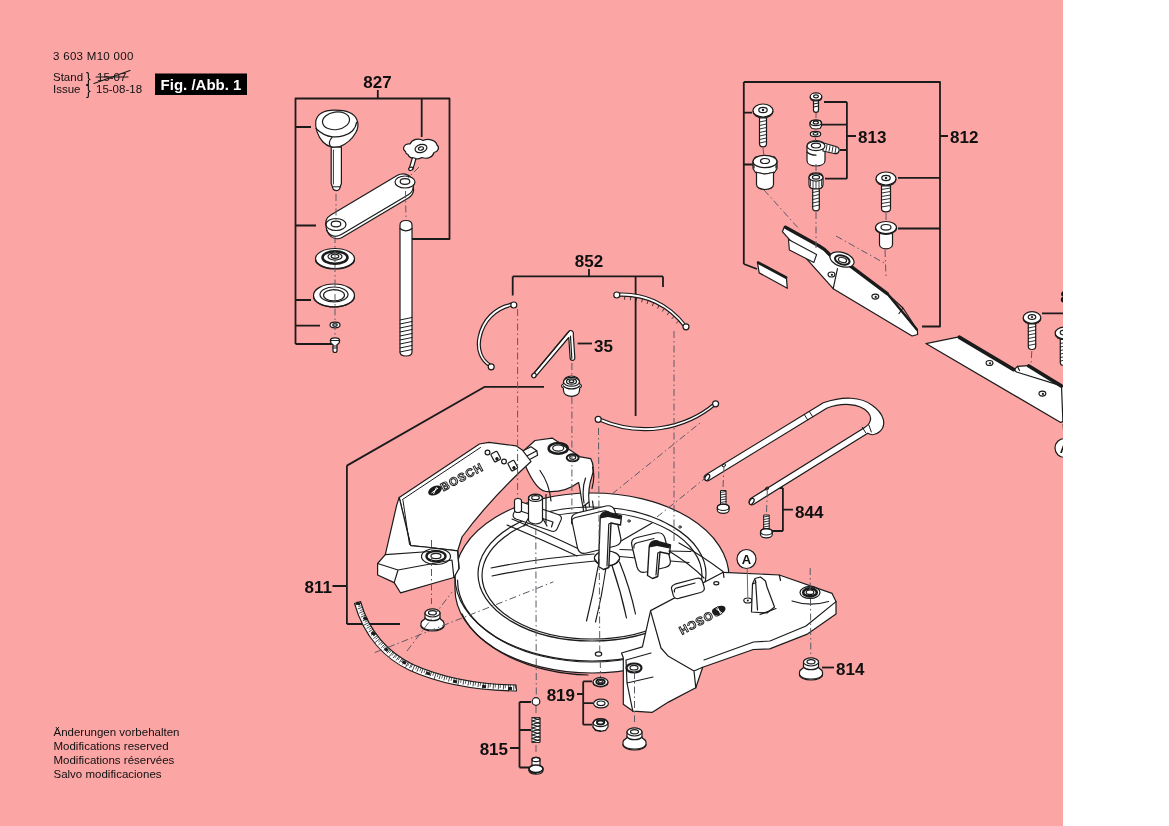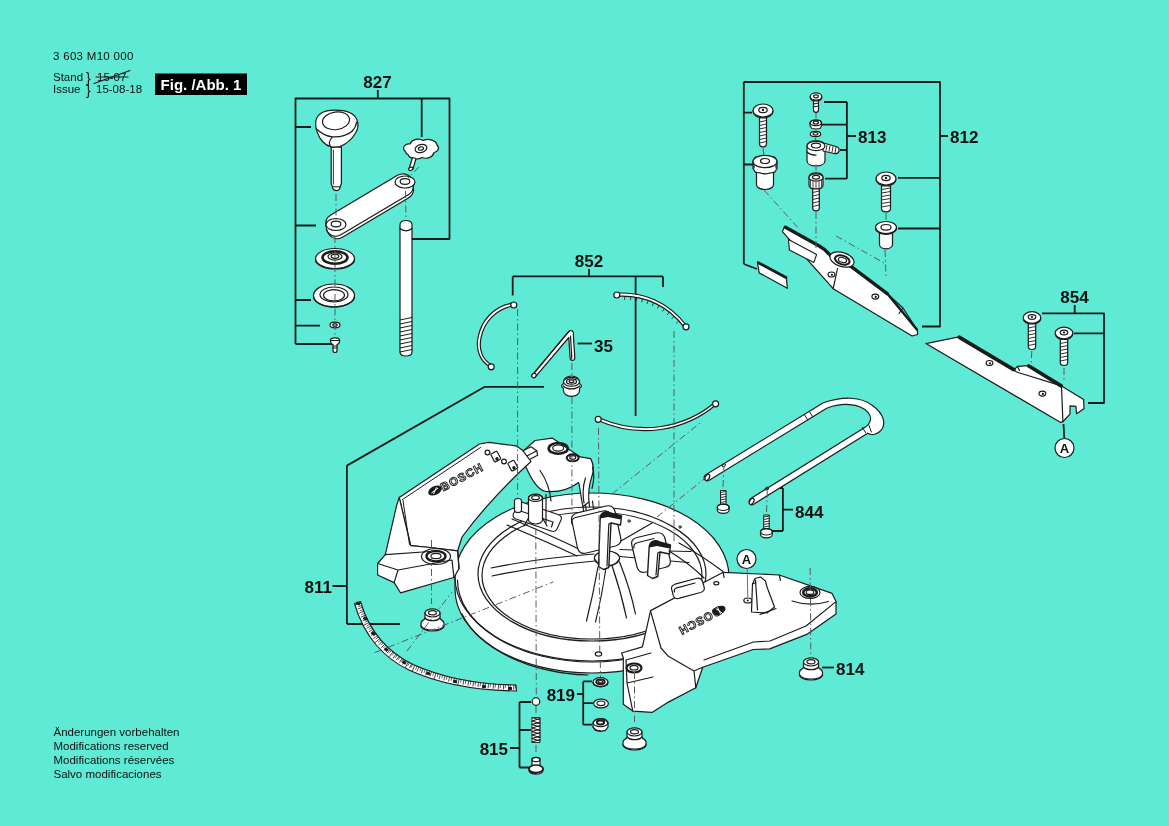--- a/index.html
+++ b/index.html
@@ -1,17 +1,17 @@
 <!DOCTYPE html>
 <html><head>
 <meta charset="utf-8">
 <style>
 html,body{margin:0;padding:0;background:#fff;-webkit-font-smoothing:antialiased;}
 *{-webkit-font-smoothing:antialiased;}
-#page{position:relative;width:1169px;height:826px;background:#5eead4;overflow:hidden;}
+#page{position:relative;width:1063px;height:826px;background:#fca5a5;overflow:hidden;}
 svg{position:absolute;left:0;top:0;transform:translateZ(0);}
 .ln{fill:none;stroke:#1b1b1b;stroke-width:1.2;stroke-linejoin:round;stroke-linecap:round;}
 .ln2{fill:none;stroke:#1b1b1b;stroke-width:1.8;stroke-linejoin:round;}
 .wf{fill:#fff;stroke:#1b1b1b;stroke-width:1.2;stroke-linejoin:round;}
 .hv{fill:none;stroke:#1b1b1b;stroke-width:3.4;stroke-linejoin:round;stroke-linecap:round;}
 .dd{fill:none;stroke:#5a5a66;stroke-width:1;stroke-dasharray:7 3 1.5 3;}
 .lbl{font:bold 17px "Liberation Sans",sans-serif;fill:#101010;}
 .sm{font:11.5px "Liberation Sans",sans-serif;fill:#101010;}
 </style>
 </head>

